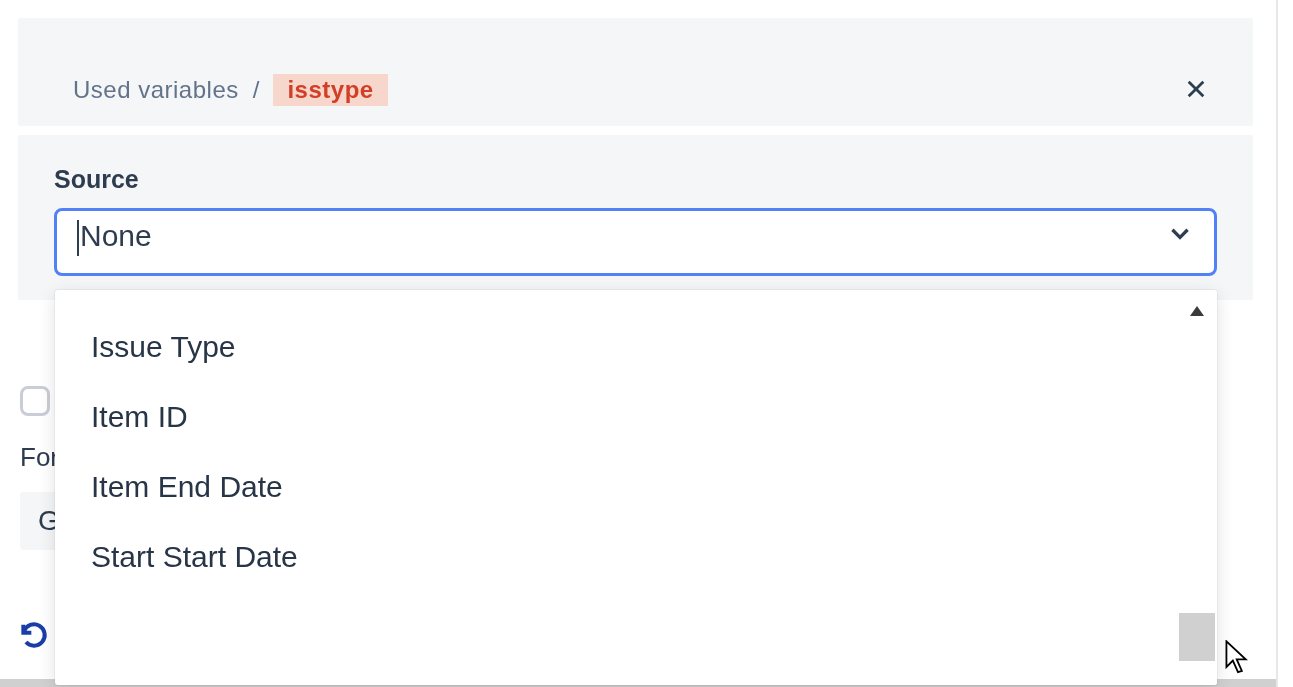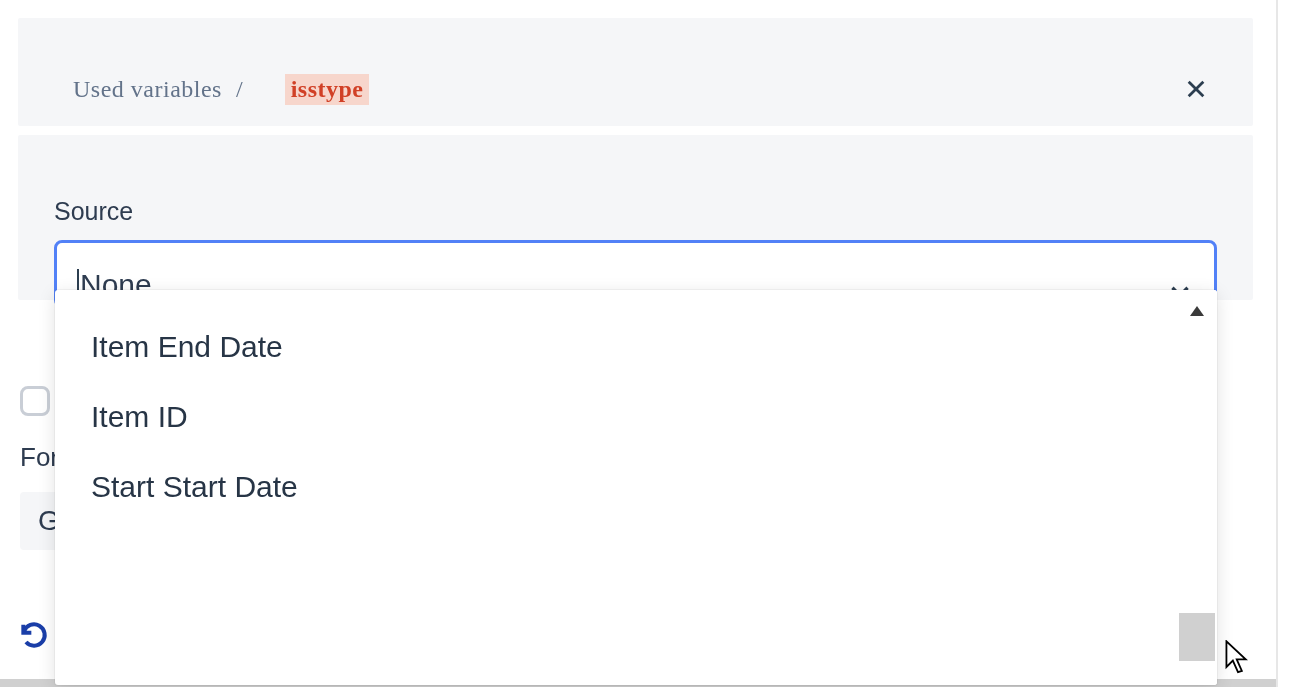--- a/index.html
+++ b/index.html
@@ -23,38 +23,37 @@
       height: 108px;
       background: #f5f6f8;
       border-radius: 2px;
     }
     .breadcrumb {
       position: absolute;
       left: 55px;
       top: 56px;
       display: flex;
       align-items: center;
-      font-family: Liberation Serif, serif;
+      font-family: Liberation Sans, sans-serif;
       font-size: 24px;
       color: #63738a;
     }
     .breadcrumb .bc-label {
       letter-spacing: 0.5px;
     }
     .breadcrumb .bc-sep {
       margin: 0 14px;
       color: #63738a;
     }
     .breadcrumb .bc-var {
       background: #f7d6cc;
       color: #d14026;
-      padding: 2px 6px;
+      padding: 2px 14px;
       font-weight: 600;
       letter-spacing: 0.5px;
-      margin-left: 28px;
     }
     .close-btn {
       position: absolute;
       right: 42px;
       top: 56px;
       width: 30px;
       height: 30px;
       display: flex;
       align-items: center;
       justify-content: center;
@@ -75,33 +74,32 @@
       width: 1235px;
       background: #f5f6f8;
       padding: 30px 36px 36px 36px;
       height: 165px;
       border-radius: 2px;
     }
     .source-label {
       font-size: 25px;
       color: #2e3c50;
       margin-bottom: 14px;
-      font-weight: 400;
-      margin-top: 32px;
+      font-weight: 700;
     }
     .select-box {
       position: relative;
       width: 100%;
       height: 68px;
       border: 3px solid #5281f7;
       border-radius: 8px;
       background: #ffffff;
       display: flex;
-      align-items: flex-end;
-      padding: 0 20px;
+      align-items: flex-start;
+      padding: 8px 20px;
       cursor: pointer;
     }
     .select-value {
       font-size: 30px;
       color: #2e3c50;
       flex: 1;
       position: relative;
     }
     .text-cursor {
       border-left: 2px solid #2c3e50;
@@ -294,22 +292,23 @@
 <div class="g-ghost">G</div>
 <div class="reset-icon">
   <svg viewBox="0 0 24 24">
     <path d="M4 5 L4 11 L10 11"></path>
     <path d="M4.5 10 A8 8 0 1 1 6 18"></path>
   </svg>
 </div>
 
 <div class="dropdown">
   <div class="dropdown-inner">
+    <div class="dropdown-option">Issue Type</div>
+    <div class="dropdown-option">Item ID</div>
     <div class="dropdown-option">Item End Date</div>
-    <div class="dropdown-option">Item ID</div>
     <div class="dropdown-option">Start Start Date</div>
   </div>
   <div class="dd-scrollbar">
     <div class="dd-scroll-up">
       <svg viewBox="0 0 14 10">
           <polygon points="7,0 14,10 0,10"></polygon>
         </svg>
     </div>
     <div class="dd-scroll-thumb"></div>
   </div>

